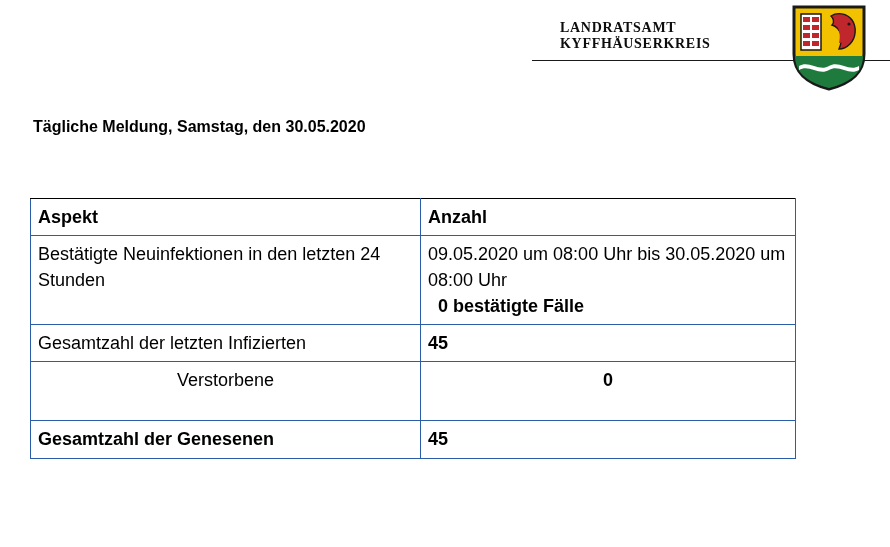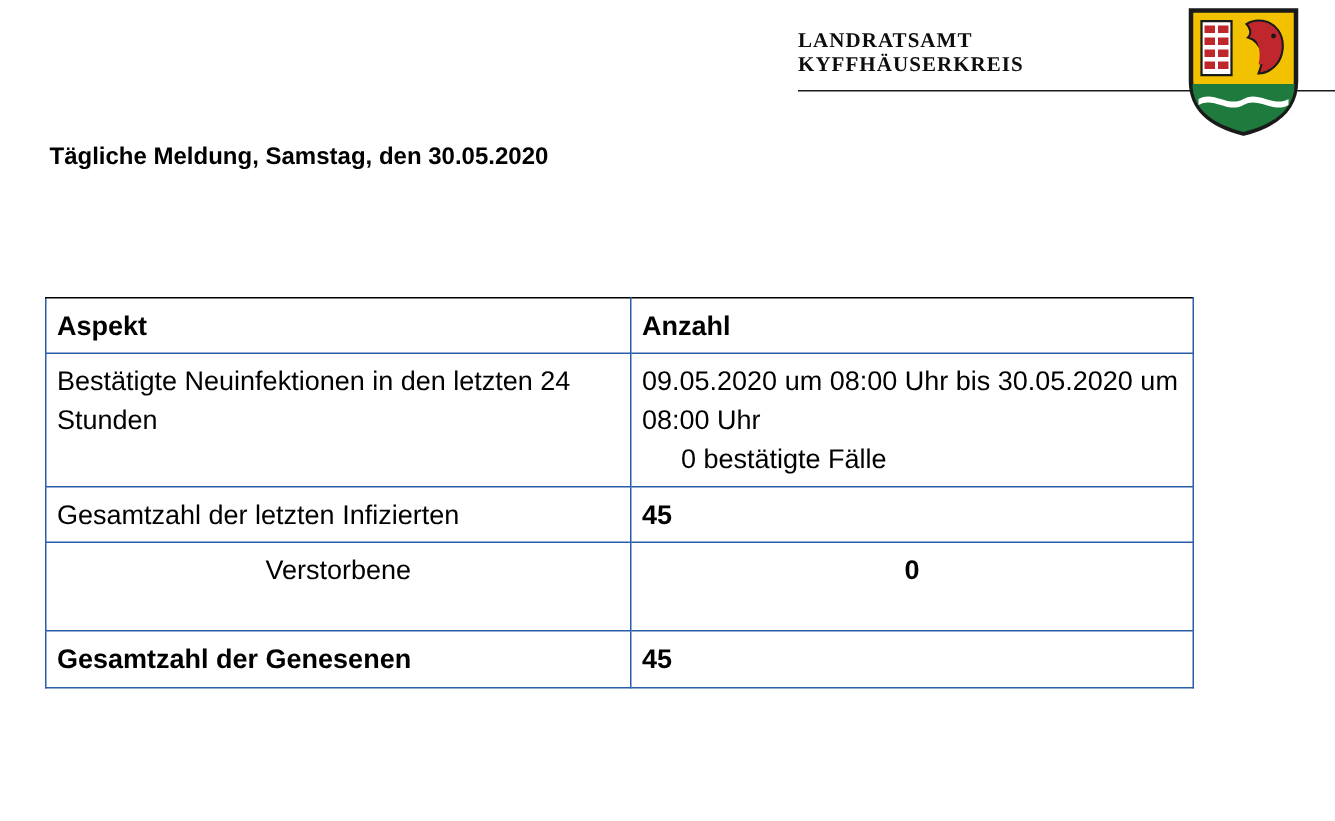--- a/index.html
+++ b/index.html
@@ -28,20 +28,21 @@
     line-height: 1.15;
   }
   .header-org .line1,
   .header-org .line2 {
     font-family: "Liberation Serif", serif;
     font-size: 14px;
     font-weight: bold;
     letter-spacing: 0.7px;
     color: #0d0d0d;
     white-space: nowrap;
+    margin-left: 28px;
   }
   .header-rule {
     position: absolute;
     left: 532px;
     top: 60px;
     width: 358px;
     height: 1px;
     background: #1a1a1a;
   }
 
@@ -52,21 +53,21 @@
     top: 4px;
     width: 76px;
     height: 88px;
   }
   .crest svg { display: block; }
 
   
   .doc-title {
     position: absolute;
     left: 33px;
-    top: 96px;
+    top: 118px;
     font-size: 16px;
     font-weight: bold;
     color: #000000;
   }
 
   
   .table-wrap {
     position: absolute;
     left: 30px;
     top: 198px;
@@ -86,22 +87,22 @@
   }
   table.report col.c1 { width: 390px; }
   table.report col.c2 { width: 375px; }
 
   tr.head td {
     font-weight: bold;
     border-top: 1px solid #000000;
   }
   td.bold { font-weight: bold; }
   .inline-bold {
-    font-weight: normal;
-    margin-left: 26px;
+    font-weight: bold;
+    margin-left: 10px;
     white-space: nowrap;
   }
   tr.r-verstorbene td { height: 48px; text-align: center; }
   tr.r-genesene24 td { height: 42px; }
   tr.r-gesamt-genesene td { font-weight: bold; }
   .cell-text { display: block; }
 </style>
 </head>
 <body>
 

